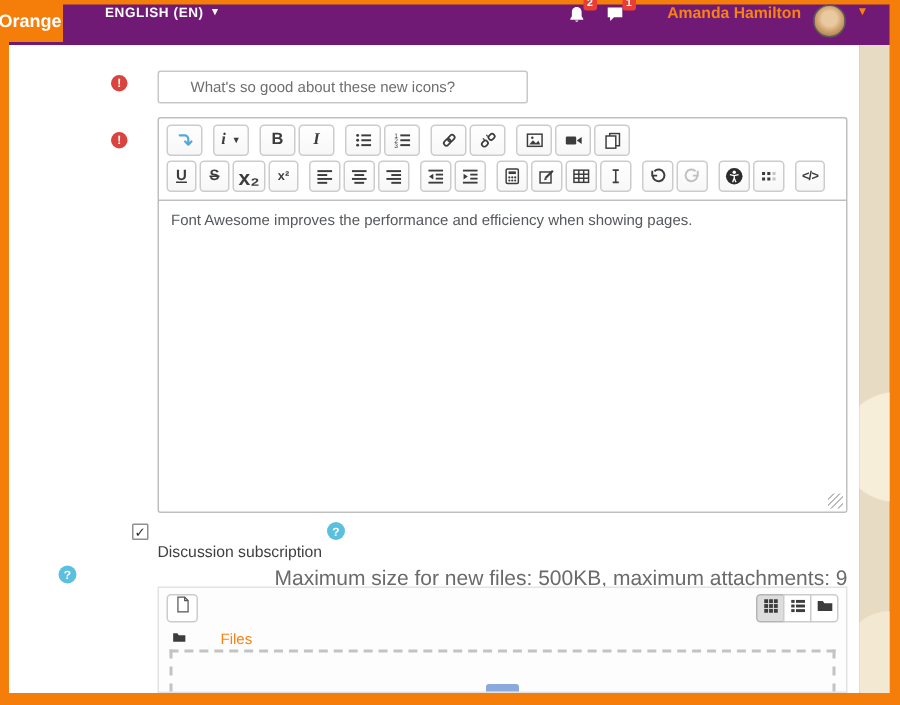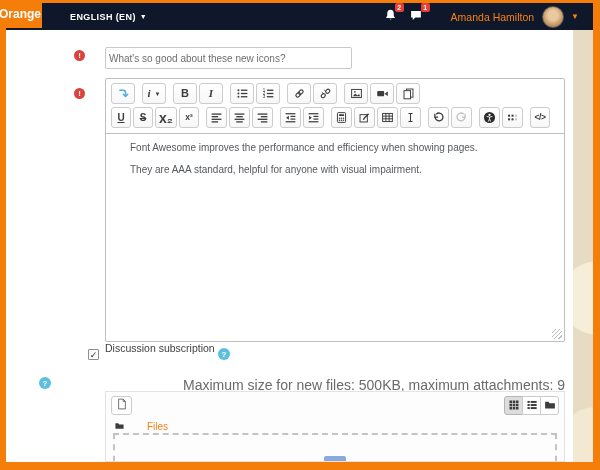--- a/index.html
+++ b/index.html
@@ -1,72 +1,72 @@
 <!DOCTYPE html>
 <html><head>
 <meta charset="utf-8">
 <style>
   * { box-sizing: border-box; margin: 0; padding: 0; }
   html,body { width:600px; height:470px; }
   body { font-family:"Liberation Sans","DejaVu Sans",sans-serif; }
   .page { position:relative; width:600px; height:470px; background:#f57d0a; overflow:hidden; }
 
   
-  .header { position:absolute; left:6px; top:3px; width:587px; height:27px; background:#0f172a;
-            display:flex; align-items:center; }
+  .header { position:absolute; left:6px; top:3px; width:587px; height:27px; background:#701a75;
+            display:flex; align-items:flex-start; }
   .logo { position:absolute; left:-6px; top:0; width:48px; height:28px; background:#f57d0a;
           color:#fff; font-weight:bold; font-size:12px; display:flex; align-items:center; padding-left:5px; z-index:2; }
   .lang { margin-left:64px; color:#fff; font-size:9px; font-weight:bold; letter-spacing:.4px; cursor:pointer;
           display:flex; align-items:center; gap:4px; }
   .lang .caret { font-size:7px; }
   .hspacer { flex:1; }
   .hicon { position:relative; margin-right:12px; cursor:pointer; display:flex; }
   .badge { position:absolute; top:-5px; right:-7px; background:#e83e36; color:#fff; font-size:7px;
            font-weight:bold; padding:1px 2.5px; border-radius:2px; line-height:1; }
-  .uname { color:#f98012; font-size:10.5px; margin:0 8px 0 16px; cursor:pointer; }
+  .uname { color:#f98012; font-size:10.5px; margin:0 8px 0 16px; cursor:pointer;font-weight:bold; }
   .avatar { width:22px; height:22px; border-radius:50%; margin-right:7px; cursor:pointer;
             background:radial-gradient(circle at 50% 42%, #e8c9a0 0 5px, #d4a875 8px, #b98c5a 11px, #8a6b46 100%);
             border:1px solid #5a5a5a; }
   .ucaret { color:#f98012; font-size:8px; margin-right:14px; cursor:pointer; }
 
   
   .content { position:absolute; left:6px; top:30px; width:567px; height:432px; background:#fff; }
   .strip { position:absolute; left:573px; top:30px; width:20px; height:432px;
            background: radial-gradient(circle 40px at 24px 268px, #f7eed9 0 36px, rgba(247,238,217,0) 37px),
                        radial-gradient(circle 34px at 20px 408px, #f3e9d2 0 30px, rgba(243,233,210,0) 31px),
                        #e7dcc3; }
 
   .req { position:absolute; width:11px; height:11px; border-radius:50%; background:#d9443f; color:#fff;
          font-size:8px; font-weight:bold; display:flex; align-items:center; justify-content:center; }
   .subject { position:absolute; left:99px; top:17px; width:247px; height:22px; border:1px solid #c8c8c8;
-             border-radius:2px; font-size:10px; color:#6e6e6e; padding:0 3px; outline:none;
+             border-radius:2px; font-size:10px; color:#6e6e6e; padding:0 21px; outline:none;
              font-family:"Liberation Sans","DejaVu Sans",sans-serif; }
 
   
   .editor { position:absolute; left:99px; top:48px; width:460px; height:264px; border:1px solid #bfbfbf;
             border-radius:2px; background:#fff; }
   .etoolbar { padding:3px 4px 2px 4px; border-bottom:1px solid #bfbfbf; }
   .tb-row { display:flex; align-items:center; margin:1px 0 3px 0; }
   .tb-group { display:flex; margin-right:5px; }
   .tb-btn { min-width:20px; height:21px; padding:0 3px; margin:0 1px; background:linear-gradient(#fff,#f7f7f7);
             border:1px solid #ccc; border-radius:3px; display:inline-flex; align-items:center;
             justify-content:center; font-size:10px; color:#3c3c3c; cursor:pointer; }
   .tb-row1 .tb-btn { min-width:24px; }
   .ticon { display:flex; align-items:center; justify-content:center; line-height:1; }
   .ebody { position:relative; padding:8px 8px; height:198px; overflow:hidden; font-size:10px;
            line-height:12px; color:#55585c; cursor:text; }
-  .ebody p { margin:0 0 10px 16px; }
+  .ebody p { margin:0 0 10px 0; }
   .resize-handle { position:absolute; right:2px; bottom:2px; width:10px; height:10px; cursor:nwse-resize;
             background:repeating-linear-gradient(-45deg, transparent 0 2px, #bbb 2px 3px); }
 
   
   .cbx { position:absolute; left:82px; top:319px; width:11px; height:11px; border:1px solid #8f8f8f;
          border-radius:1px; background:#fff; font-size:9px; line-height:10px; text-align:center;
          color:#2d2d2d; cursor:pointer; }
-  .cbx-label { position:absolute; left:99px; top:312px; font-size:10.5px; color:#3f3f3f; }
+  .cbx-label { position:absolute; left:99px; top:332px; font-size:10.5px; color:#3f3f3f; }
   .help { width:12px; height:12px; border-radius:50%; background:#5bc0de; color:#fff; font-size:8px;
           font-weight:bold; display:flex; align-items:center; justify-content:center; cursor:pointer; }
   .help-sub { position:absolute; left:212px; top:318px; }
   .help-attach { position:absolute; left:33px; top:347px; }
   .maxinfo { position:absolute; right:8px; top:347px; font-size:14px; color:#6a6a6a; }
 
   
   .fm { position:absolute; left:99px; top:361px; width:460px; height:71px; border:1px solid #e3e3e3;
         background:#fdfdfd; overflow:hidden; }
   .fm-addbtn { position:absolute; left:5px; top:4px; width:21px; height:19px; background:#fff;
@@ -439,21 +439,20 @@
               <div class="tb-btn">
                 <span class="ticon">
                   <span style="font-size:8.5px;font-weight:bold;letter-spacing:-0.5px">&lt;/&gt;</span>
                 </span>
               </div>
             </div>
           </div>
       </div>
       <div class="ebody" id="editor-body">
           <p>Font Awesome improves the performance and efficiency when showing pages.</p>
-          <p>They are AAA standard, helpful for anyone with visual impairment.</p>
         </div>
       <div class="resize-handle"></div>
     </div>
 
     <div class="cbx" id="sub-checkbox">✓</div>
     <span class="cbx-label">Discussion subscription</span>
     <div class="help help-sub">?</div>
 
     <div class="help help-attach">?</div>
     <div class="maxinfo">Maximum size for new files: 500KB, maximum attachments: 9</div>

